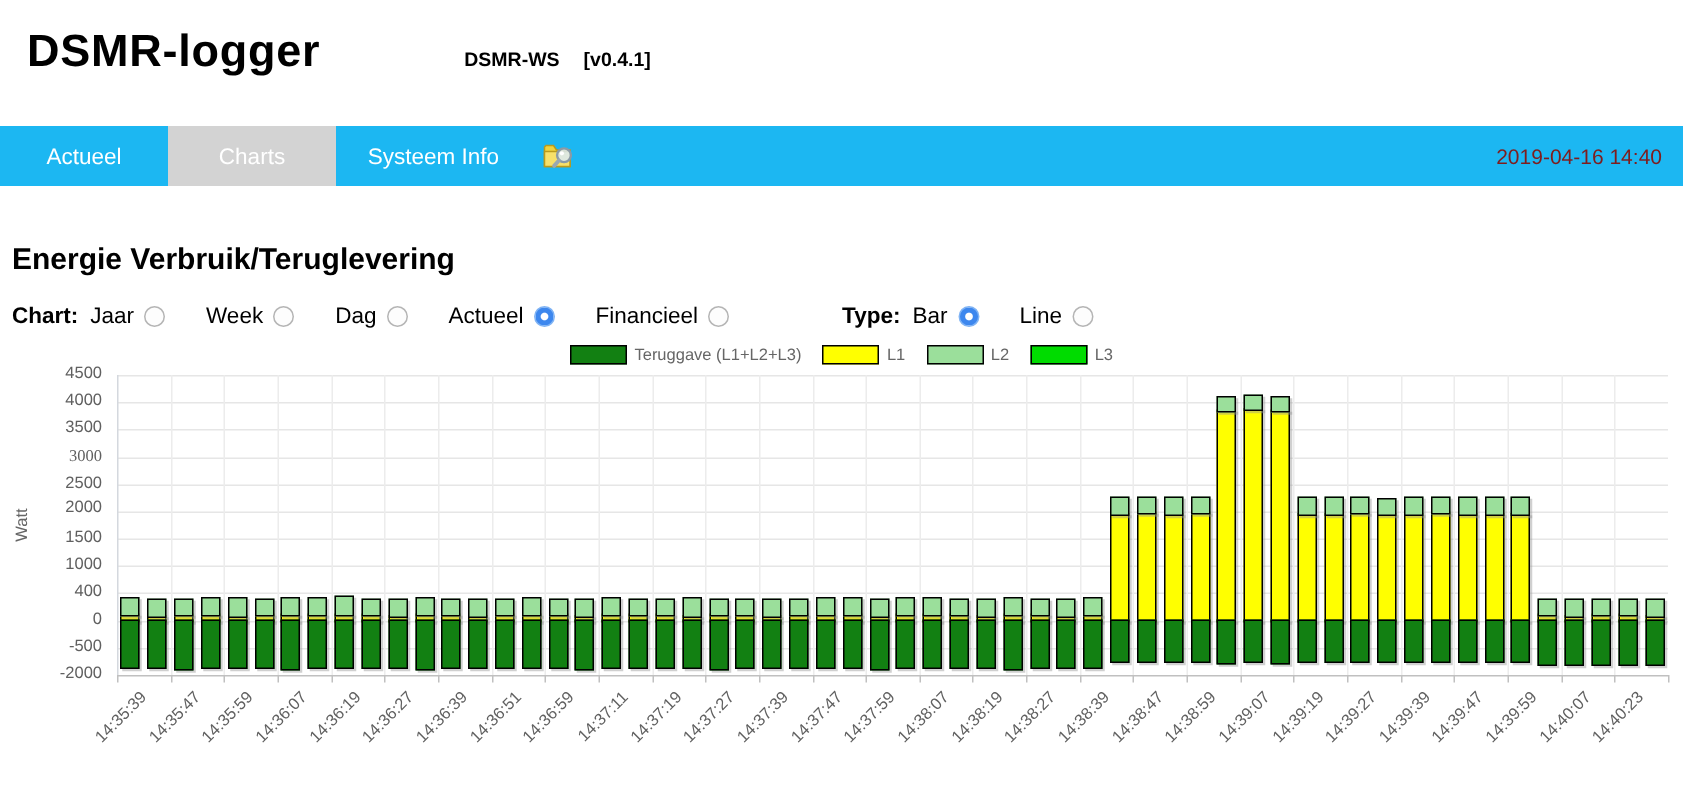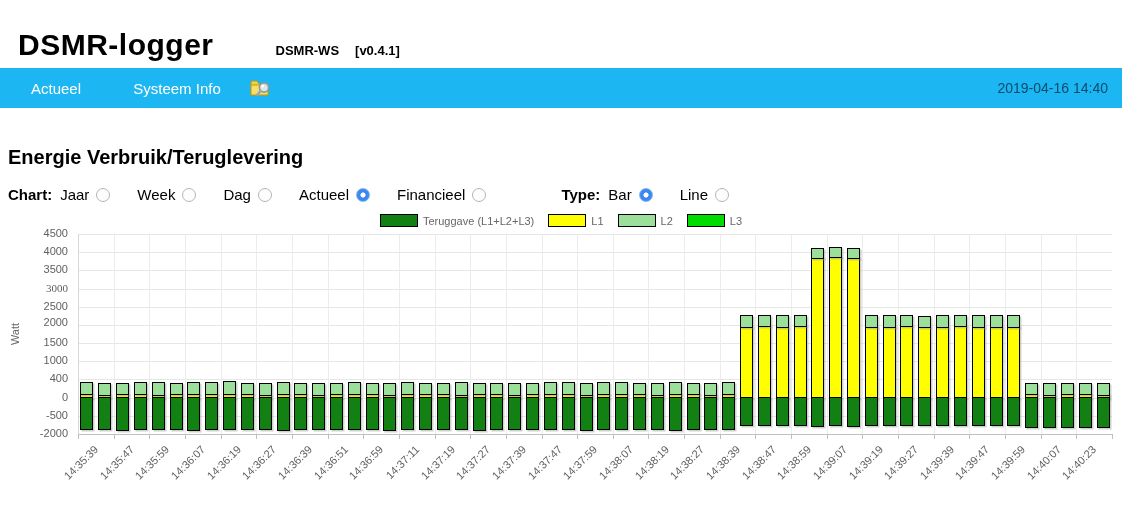--- a/index.html
+++ b/index.html
@@ -1,31 +1,31 @@
 <!DOCTYPE html>
 <html><head>
 <meta charset="utf-8">
 <style>
   * { margin:0; padding:0; box-sizing:border-box; }
   html,body { width:1122px; height:527px; background:#fff; overflow:hidden;
               font-family:"Liberation Sans", sans-serif; }
   
-  .hdr { height:68px; padding:28px 0 0 18px; display:flex; align-items:baseline; }
+  .hdr { height:84px; padding:18px 0 0 18px; display:flex; align-items:baseline; }
   .hdr h1 { font-size:30px; font-weight:bold; color:#000; letter-spacing:0.5px; }
-  .hdr .sub { font-size:13px; font-weight:bold; margin-left:62px; }
+  .hdr .sub { font-size:13px; font-weight:bold; margin-left:96px; }
   .hdr .ver { font-size:13px; font-weight:bold; margin-left:16px; }
   
   nav { height:40px; background:#1cb7f2; display:flex; align-items:stretch; }
   .nav-items { display:flex; }
   .nav-item { width:112px; color:#fff; font-size:15px; display:flex;
               align-items:center; justify-content:center; cursor:pointer; }
   .nav-item.active { background:#d3d3d3; }
   .nav-item:last-child { width:130px; }
   .nav-icon { display:flex; align-items:center; margin-left:6px; cursor:pointer; }
-  .nav-date { margin-left:auto; margin-right:14px; color:#0c4a6e; font-size:14px;
+  .nav-date { margin-left:auto; margin-right:14px; color:#7f1d1d; font-size:14px;
               display:flex; align-items:center; }
   
   .page-heading { margin:38px 0 0 8px; font-size:20px; font-weight:bold; color:#000; }
   .controls { margin:17px 0 0 8px; display:flex; align-items:center; font-size:15px; color:#000; }
   .grp-label { font-weight:bold; margin-right:8px; }
   .opt { display:flex; align-items:center; margin-right:27px; }
   .opt .txt { margin-right:7px; }
   .radio { width:14px; height:14px; border-radius:50%; background:#fdfdfd;
            border:1px solid #b5b5b5; display:inline-block; cursor:pointer; }
   .radio.checked { border:1px solid #7fb3f4;
@@ -55,20 +55,21 @@
 
 <div class="hdr">
   <h1>DSMR-logger</h1>
   <span class="sub">DSMR-WS</span>
   <span class="ver">[v0.4.1]</span>
 </div>
 
 <nav>
   <div class="nav-items">
       <div class="nav-item">Actueel</div>
+      <div class="nav-item active">Charts</div>
       <div class="nav-item">Systeem Info</div>
     </div>
   <span class="nav-icon">
     <svg width="27" height="24" viewBox="0 0 27 24">
       <path d="M3 6 L3 19 L20 19 L20 8 L11 8 L9 5 L4 5 Z" fill="#f2d33c" stroke="#b99a1d" stroke-width="1"></path>
       <path d="M3 9 L20 9 L20 19 L3 19 Z" fill="#f7e06a" stroke="#b99a1d" stroke-width="1"></path>
       <circle cx="16" cy="11.5" r="4.6" fill="#d9e9f2" fill-opacity="0.85" stroke="#8a9aa6" stroke-width="1.6"></circle>
       <circle cx="14.6" cy="10.2" r="1.4" fill="#ffffff"></circle>
       <line x1="12.6" y1="15" x2="9.4" y2="18.6" stroke="#9aa8b2" stroke-width="2.6" stroke-linecap="round"></line>
     </svg>

